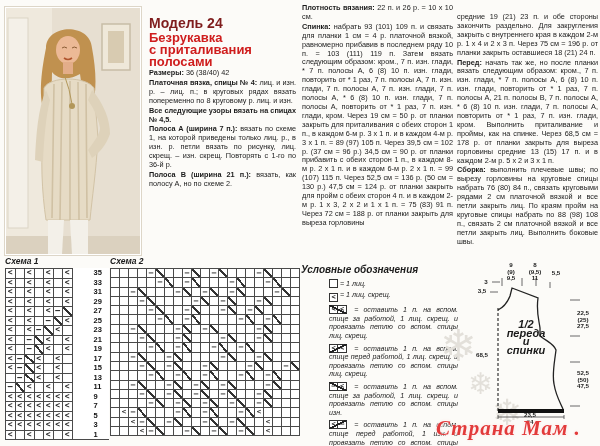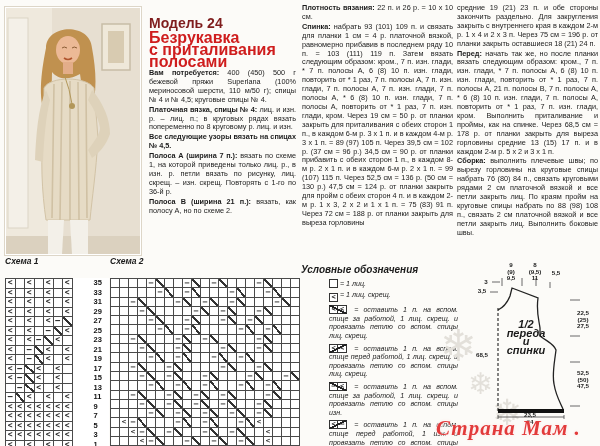--- a/index.html
+++ b/index.html
@@ -8,26 +8,26 @@
   
   .photo{position:absolute;left:4px;top:6px;width:134px;height:246px;background:#fff;
          border:1px solid #ddd6c8;padding:1px;}
   .photo svg{display:block;width:100%;height:100%;}
   
   .col{position:absolute;text-align:justify;font-size:7.3px;line-height:8.9px;}
   .col p{margin:0 0 1px 0;}
   .col b{font-weight:bold;}
   .col1{left:149px;top:16px;width:147px;}
   .col2{left:302px;top:4px;width:151px;}
-  .col3{left:457px;top:4px;width:141px;}
+  .col3{left:457px;top:13px;width:141px;}
   .ttl{color:#7f1d1d;font-weight:bold;font-size:14px;line-height:15px;margin:0;}
-  .sub{color:#cf1d1d;font-weight:bold;font-size:16px;line-height:12px;margin:0 0 8px 0;}
+  .sub{color:#cf1d1d;font-weight:bold;font-size:13px;line-height:12px;margin:0 0 8px 0;}
   
   .chartbox{position:absolute;}
-  .chart-label{font-style:italic;font-weight:bold;font-size:8.5px;margin-bottom:12px;}
+  .chart-label{font-style:italic;font-weight:bold;font-size:8.5px;margin-bottom:2px;}
   .cgrid{display:inline-block;border-left:1px solid #4a4a4a;border-bottom:1px solid #4a4a4a;background:#fff;}
   .crow{display:flex;}
   .cc{box-sizing:border-box;border-right:1px solid #4a4a4a;border-top:1px solid #4a4a4a;
       text-align:center;color:#222;font-family:"DejaVu Sans Mono",monospace;font-weight:bold;}
   .c1 .cc{width:9.5px;height:9.5px;font-size:8px;line-height:8.5px;}
   .c2 .cc{width:9px;height:9.3px;font-size:7.5px;line-height:8px;}
   .cu{background:linear-gradient(to top right,transparent 42%,#333 42%,#333 58%,transparent 58%);}
   .rnum{width:15px;font-weight:bold;font-size:7.5px;line-height:9.5px;padding-left:21px;color:#111;}
   
   .legend{position:absolute;left:301px;top:266px;width:157px;font-size:7.1px;line-height:8.6px;}
@@ -91,21 +91,21 @@
     </svg>
   </div>
 
   <div class="col col1">
     <p class="ttl">Модель 24</p>
     <p class="sub">
       <span>Безрукавка</span><br>
       <span>с приталивания</span><br>
       <span>полосами</span>
     </p>
-    <p><b>Вам потребуется:</b><span> 400 (450) 500 г бежевой пряжи Superlana (100% мериносовой шерсти, 110 м/50 г); спицы № 4 и № 4,5; круговые спицы № 4.</span></p>
+    <p><b>Размеры:</b><span> 36 (38/40) 42</span></p>
     <p><b>Платочная вязка, спицы № 4:</b><span> лиц. и изн. р. – лиц. п.; в круговых рядах вязать попеременно по 8 круговому р. лиц. и изн.</span></p>
     <p><b>Все следующие узоры вязать на спицах № 4,5.</b><span></span></p>
     <p><b>Полоса А (ширина 7 п.):</b><span> вязать по схеме 1, на которой приведены только лиц. р., в изн. р. петли вязать по рисунку, лиц. скрещ. – изн. скрещ. Повторять с 1-го по 36-й р.</span></p>
     <p><b>Полоса В (ширина 21 п.):</b><span> вязать, как полосу А, но по схеме 2.</span></p>
   </div>
 
   <div class="col col2">
     <p><b>Плотность вязания:</b><span> 22 п. и 26 р. = 10 х 10 см.</span></p>
     <p><b>Спинка:</b><span> набрать 93 (101) 109 п. и связать для планки 1 см = 4 р. платочной вязкой, равномерно прибавив в последнем ряду 10 п. = 103 (111) 119 п. Затем вязать следующим образом: кром., 7 п. изн. глади, * 7 п. полосы А, 6 (8) 10 п. изн. глади, повторить от * 1 раз, 7 п. полосы А, 7 п. изн. глади, 7 п. полосы А, 7 п. изн. глади, 7 п. полосы А, * 6 (8) 10 п. изн. глади, 7 п. полосы А, повторить от * 1 раз, 7 п. изн. глади, кром. Через 19 см = 50 р. от планки закрыть для приталивания с обеих сторон 1 п., в каждом 6-м р. 3 х 1 п. и в каждом 4-м р. 3 х 1 п. = 89 (97) 105 п. Через 39,5 см = 102 р. (37 см = 96 р.) 34,5 см = 90 р. от планки прибавить с обеих сторон 1 п., в каждом 8-м р. 2 х 1 п. и в каждом 6-м р. 2 х 1 п. = 99 (107) 115 п. Через 52,5 см = 136 р. (50 см = 130 р.) 47,5 см = 124 р. от планки закрыть для пройм с обеих сторон 4 п. и в каждом 2-м р. 1 х 3, 2 х 2 и 1 х 1 п. = 75 (83) 91 п. Через 72 см = 188 р. от планки закрыть для выреза горловины</span></p>
   </div>

